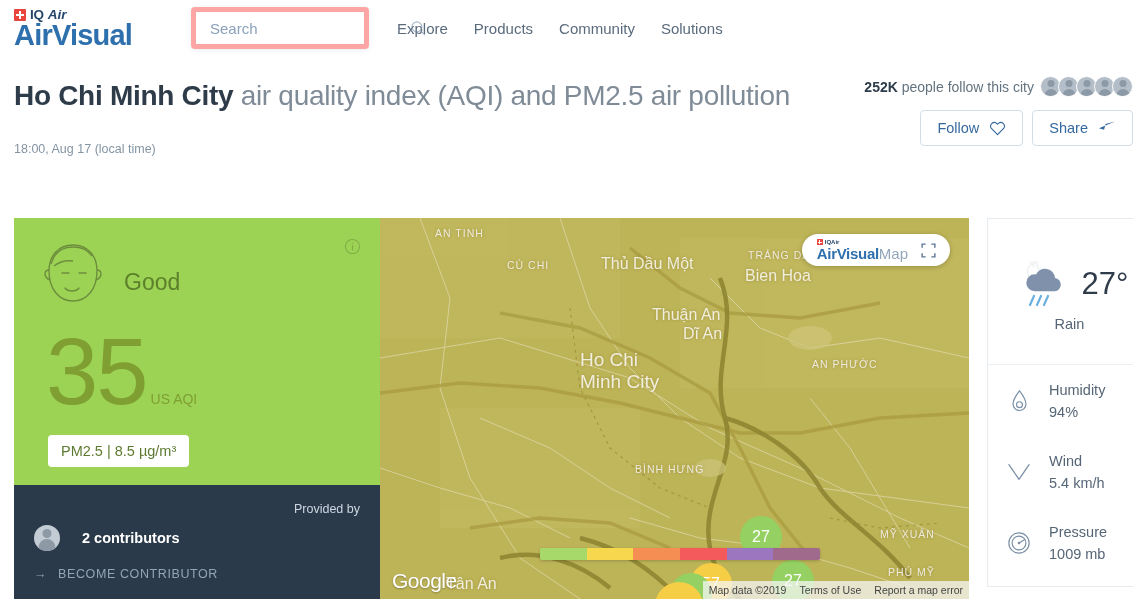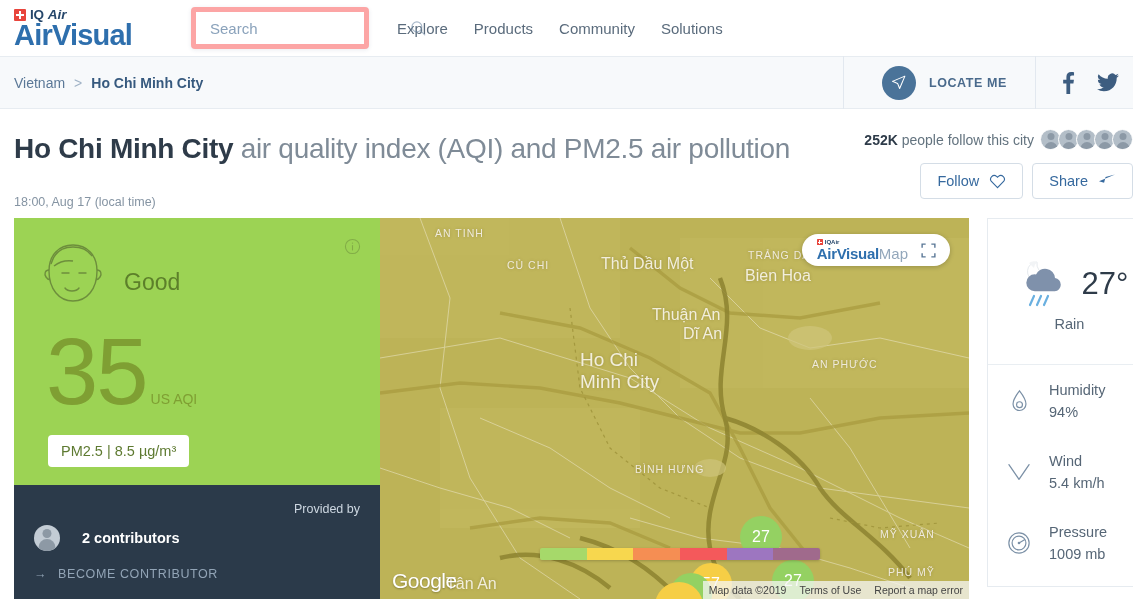--- a/index.html
+++ b/index.html
@@ -306,44 +306,20 @@
 
     <div class="nav">
       <div class="nav-item">Explore</div>
       <div class="nav-item">Products</div>
       <div class="nav-item">Community</div>
       <div class="nav-item">Solutions</div>
     </div>
 
   </div>
 
-  <div class="crumb-bar">
-    <span class="crumb">Vietnam</span>
-    <span class="crumb-sep">&gt;</span>
-    <span class="crumb-current">Ho Chi Minh City</span>
-
-    <div class="crumb-right">
-      <div class="locate">
-        <span class="locate-circle">
-          <svg width="17" height="17" viewBox="0 0 24 24" fill="none" stroke="#ffffff" stroke-width="1.5" stroke-linejoin="round">
-            <path d="M21 3 3.5 10.4l7.2 2.9 2.9 7.2z"></path>
-          </svg>
-        </span>
-        <span class="locate-label">LOCATE ME</span>
-      </div>
-      <div class="social">
-        <svg width="13" height="23" viewBox="0 0 12 22" fill="#3d5d80">
-          <path d="M7.6 22V12h3.1l.5-3.6H7.6V6.1c0-1 .3-1.7 1.8-1.7h1.9V1.2C10.9 1.1 9.8 1 8.5 1 5.8 1 4 2.6 4 5.7v2.7H.9V12H4v10z"></path>
-        </svg>
-        <svg width="22" height="19" viewBox="0 0 24 20" fill="#3d5d80">
-          <path d="M24 2.4a9.6 9.6 0 0 1-2.8.8A4.9 4.9 0 0 0 23.3.5a9.7 9.7 0 0 1-3.1 1.2A4.9 4.9 0 0 0 11.8 6a13.9 13.9 0 0 1-10-5.1 4.9 4.9 0 0 0 1.5 6.5A4.8 4.8 0 0 1 1 6.8v.1a4.9 4.9 0 0 0 3.9 4.8 4.9 4.9 0 0 1-2.2.1 4.9 4.9 0 0 0 4.6 3.4A9.8 9.8 0 0 1 0 17.3a13.8 13.8 0 0 0 7.5 2.2c9.1 0 14-7.5 14-14v-.7A10 10 0 0 0 24 2.4z"></path>
-        </svg>
-      </div>
-    </div>
-  </div>
 
   <div class="title-block">
     <div class="h1">
       <b>Ho Chi Minh City</b><span> air quality index (AQI) and PM2.5 air pollution</span>
     </div>
     <div class="subtime">18:00, Aug 17 (local time)</div>
 
     <div class="follow-area">
       <div class="follow-count">
         <span><b>252K</b> <span>people follow this city</span></span>

